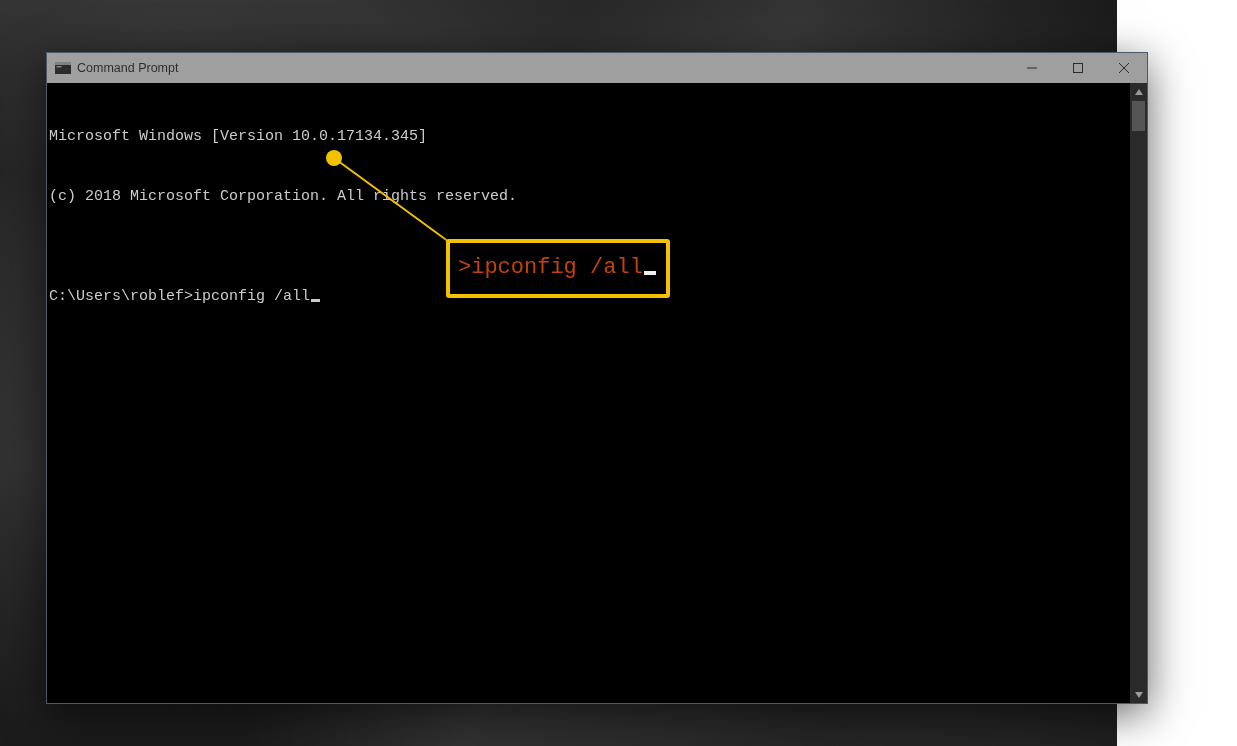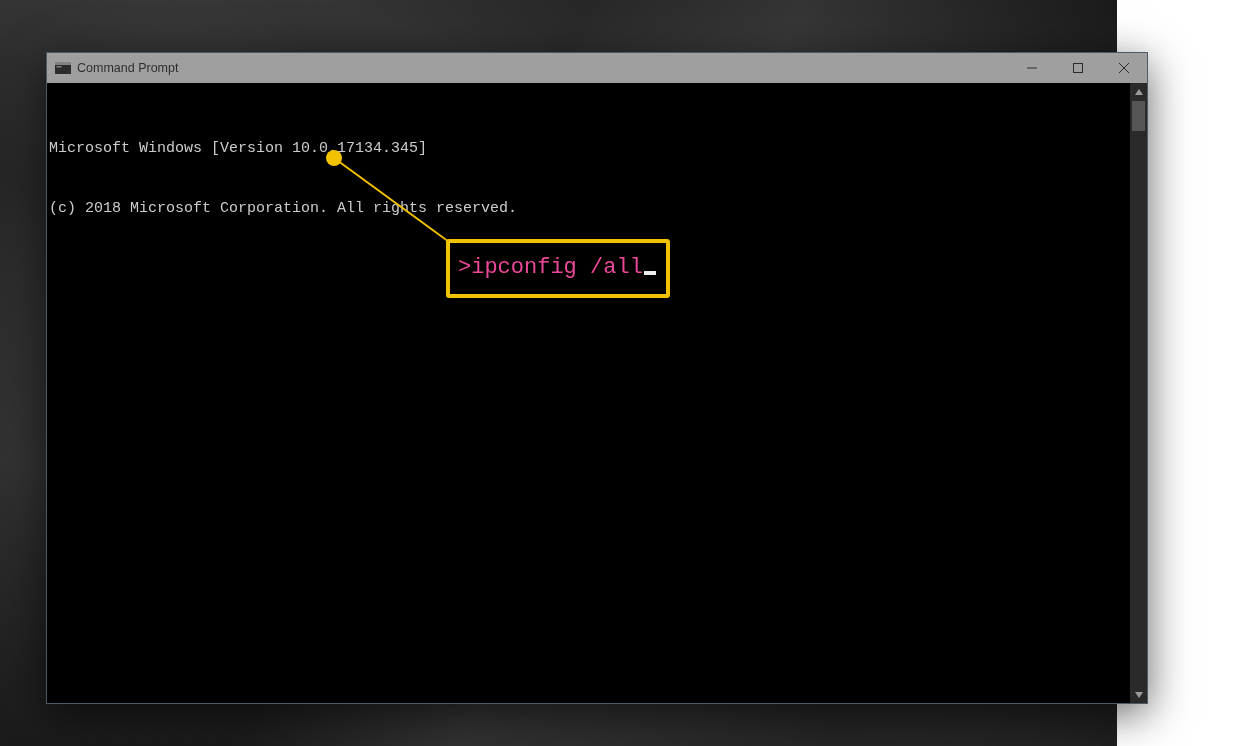--- a/index.html
+++ b/index.html
@@ -84,21 +84,21 @@
     display:flex;
     min-height:0;
   }
   .terminal {
     flex: 1 1 auto;
     background: #000;
     color: #ccc;
     font-family: Consolas, "Courier New", monospace;
     font-size: 15px;
     line-height: 20px;
-    padding: 16px 2px;
+    padding: 4px 2px;
     white-space: pre;
     overflow: hidden;
   }
   .terminal .line { display:block; }
   .cursor {
     display:inline-block;
     width: 9px;
     height: 3px;
     background:#ccc;
     vertical-align: -2px;
@@ -128,21 +128,21 @@
     top:18px;
     height:30px;
     background:#555;
   }
   
   .callout-box {
     position:absolute;
     border: 4px solid #f2c200;
     border-radius: 3px;
     background:#000;
-    color:#ec4899;
+    color:#c2410c;
     font-family: Consolas, "Courier New", monospace;
     font-size: 22px;
     padding: 12px 10px 14px 8px;
     box-shadow: 0 4px 20px rgba(0,0,0,0.5);
     text-align: right;
   }
   .callout-box .cursor2 {
     display:inline-block;
     width:12px;
     height:4px;
@@ -205,20 +205,21 @@
         </div>
       </div>
       <div class="titlebar-dim"></div>
     </div>
 
     <div class="term-wrap">
       <div class="terminal">
         <span class="line">Microsoft Windows [Version 10.0.17134.345]</span>
         <span class="line">(c) 2018 Microsoft Corporation. All rights reserved.</span>
         <span class="line"></span>
+        <span class="line"><span>C:\Users\roblef&gt;</span><span>ipconfig /all</span><span class="cursor"></span></span>
       </div>
       <div class="scrollbar">
         <div class="scroll-arrow top">
           <svg width="8" height="6" viewBox="0 0 8 6">
               <polygon points="4,0 8,6 0,6" fill="#9a9a9a"></polygon>
             </svg>
         </div>
         <div class="scroll-thumb"></div>
         <div class="scroll-arrow bottom">
           <svg width="8" height="6" viewBox="0 0 8 6">

